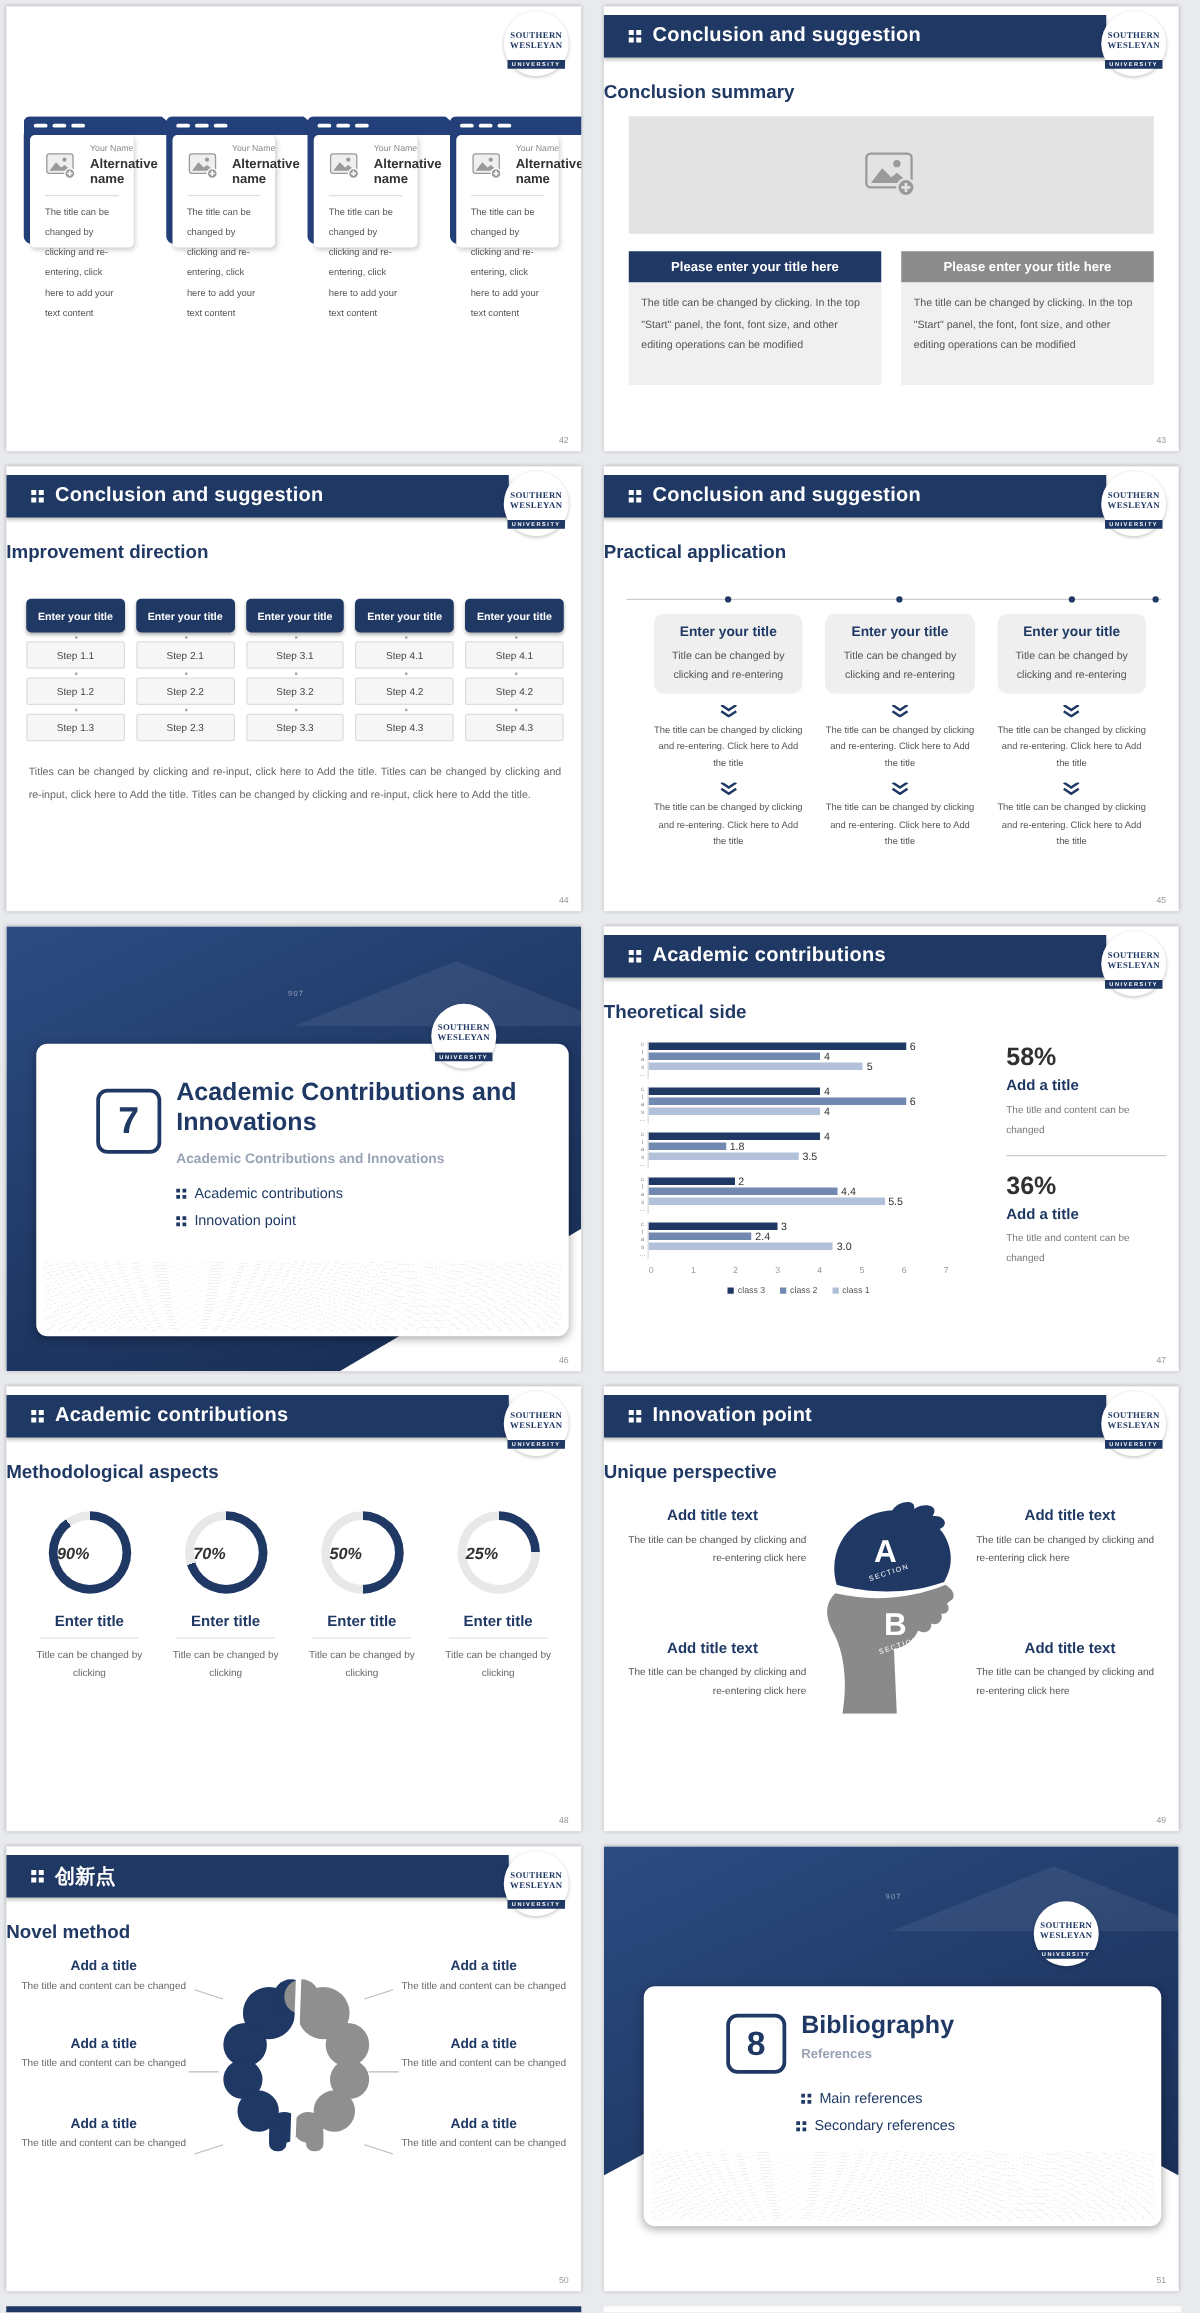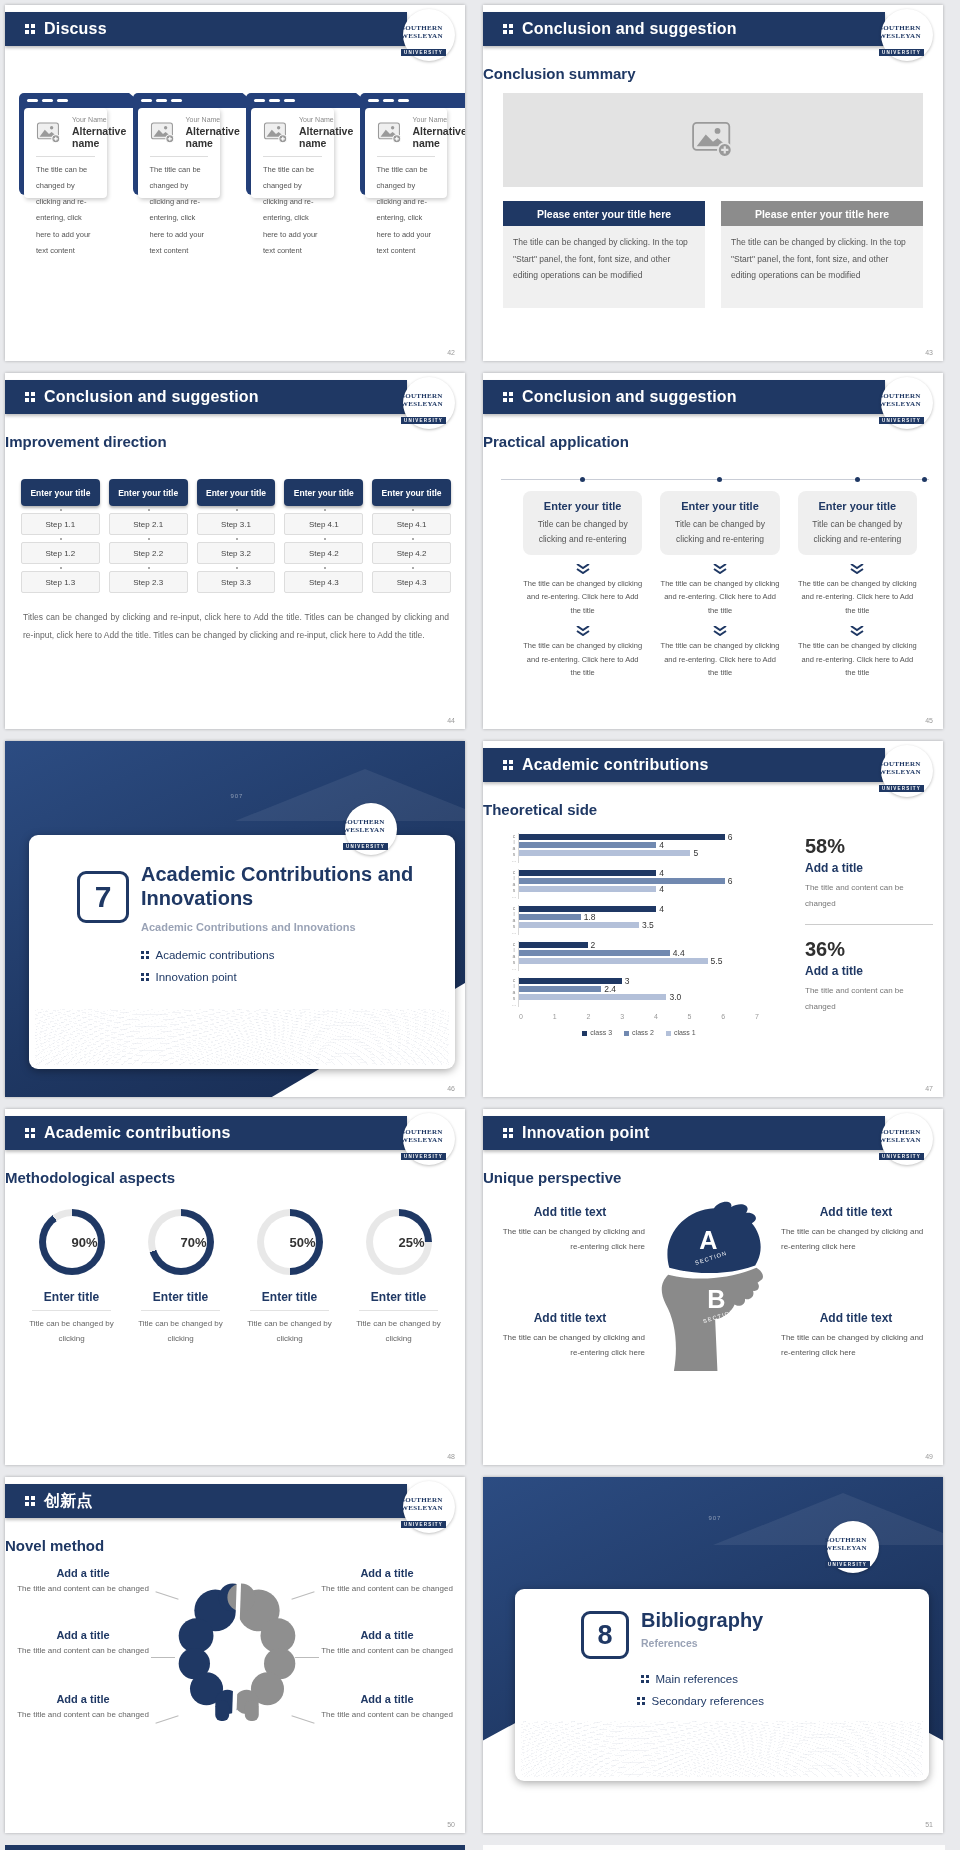--- a/index.html
+++ b/index.html
@@ -11,21 +11,21 @@
   .hdr{position:absolute;top:7px;left:0;width:402px;height:34px;background:#1f3864;
        display:flex;align-items:center;padding-left:20px;box-sizing:border-box;
        box-shadow:0 2px 3px rgba(0,0,0,.25);}
   .hdr-title{color:#fff;font-weight:bold;font-size:16px;margin-left:9px;letter-spacing:.2px;}
   .dots{display:inline-grid;grid-template-columns:4px 4px;gap:2px;}
   .dots i{width:4px;height:4px;background:#fff;display:block;}
   .dots.nv i{background:#1f3864;}
   .dots.sm{grid-template-columns:3px 3px;gap:1.5px;}
   .dots.sm i{width:3px;height:3px;}
   
-  .logo{position:absolute;top:4px;right:8px;width:56px;height:50px;z-index:6;}
+  .logo{position:absolute;top:4px;right:8px;width:56px;height:50px;text-align:center;z-index:6;}
   .logo .dome{position:absolute;top:0;left:2px;width:52px;height:52px;border-radius:50%;
               background:#fff;box-shadow:0 1px 3px rgba(0,0,0,.25);}
   .logo .lt{position:relative;font-family:"Liberation Serif",serif;font-size:7px;font-weight:bold;
             color:#1f3864;line-height:7.5px;letter-spacing:.3px;}
   .logo .lt.first{margin-top:16px;}
   .logo .lu{position:relative;display:inline-block;background:#1f3864;color:#fff;font-size:4.5px;
             letter-spacing:1.2px;padding:1px 3px;margin-top:1px;font-weight:bold;}
   .pg{position:absolute;bottom:5px;right:10px;font-size:7px;color:#9a9a9a;}
   .stitle{position:absolute;top:60px;left:0;right:0;text-align:left;color:#1f3864;
           font-size:15px;font-weight:bold;}
@@ -108,21 +108,21 @@
   .stats{position:absolute;left:322px;top:94px;width:128px;}
   .stat-val{font-size:20px;font-weight:bold;color:#303030;}
   .stat-title{font-size:12px;font-weight:bold;color:#1f3864;margin-top:3px;}
   .stat-body{font-size:8px;color:#777;line-height:1.95;margin-top:5px;}
   .stat-div{border-top:1px solid #ccc;margin:13px 0;}
   
   .donuts{position:absolute;left:12px;right:12px;top:100px;display:flex;}
   .dcol{flex:1;text-align:center;}
   .donut{width:66px;height:66px;border-radius:50%;margin:0 auto;position:relative;}
   .donut .hole{position:absolute;inset:7px;background:#fff;border-radius:50%;display:flex;
-               align-items:center;justify-content:flex-end;}
+               align-items:center;justify-content:flex-start;font-style:italic;}
   .donut-val{font-size:13px;font-weight:bold;color:#333;}
   .d-title{font-size:12px;font-weight:bold;color:#1f3864;margin-top:15px;}
   .d-div{border-top:1px solid #e2e2e2;width:72%;margin:6px auto 0;}
   .d-body{font-size:8px;color:#666;line-height:1.9;margin-top:5px;}
   
   .ublock{position:absolute;width:150px;}
   .ublock .t{font-size:12px;font-weight:bold;color:#1f3864;text-align:center;}
   .ublock .b{font-size:8px;color:#555;line-height:1.9;margin-top:5px;}
   .ublock.left .b{text-align:right;}
   .ublock.right .b{text-align:left;}
@@ -130,29 +130,20 @@
   .nblock{position:absolute;width:140px;text-align:center;}
   .nblock .t{font-size:11px;font-weight:bold;color:#1f3864;}
   .nblock .b{font-size:8px;color:#666;line-height:1.8;margin-top:3px;}
   .cn{position:absolute;height:1px;background:#bbb;width:24px;}
   .sliver{position:absolute;top:1845px;height:5px;}
 </style>
 </head>
 <body>
 
 <div class="slide" style="left:5px;top:5px;">
-  <div class="hdr">
-    <span class="dots">
-        <i></i>
-        <i></i>
-        <i></i>
-        <i></i>
-      </span>
-    <span class="hdr-title">Discuss</span>
-  </div>
   <div class="logo">
     <span class="dome"></span>
     <div class="lt first">SOUTHERN</div>
     <div class="lt">WESLEYAN</div>
     <div class="lu">UNIVERSITY</div>
   </div>
   <div class="cards">
     <div class="fcard">
       <div class="back"></div>
         <div class="tab">

